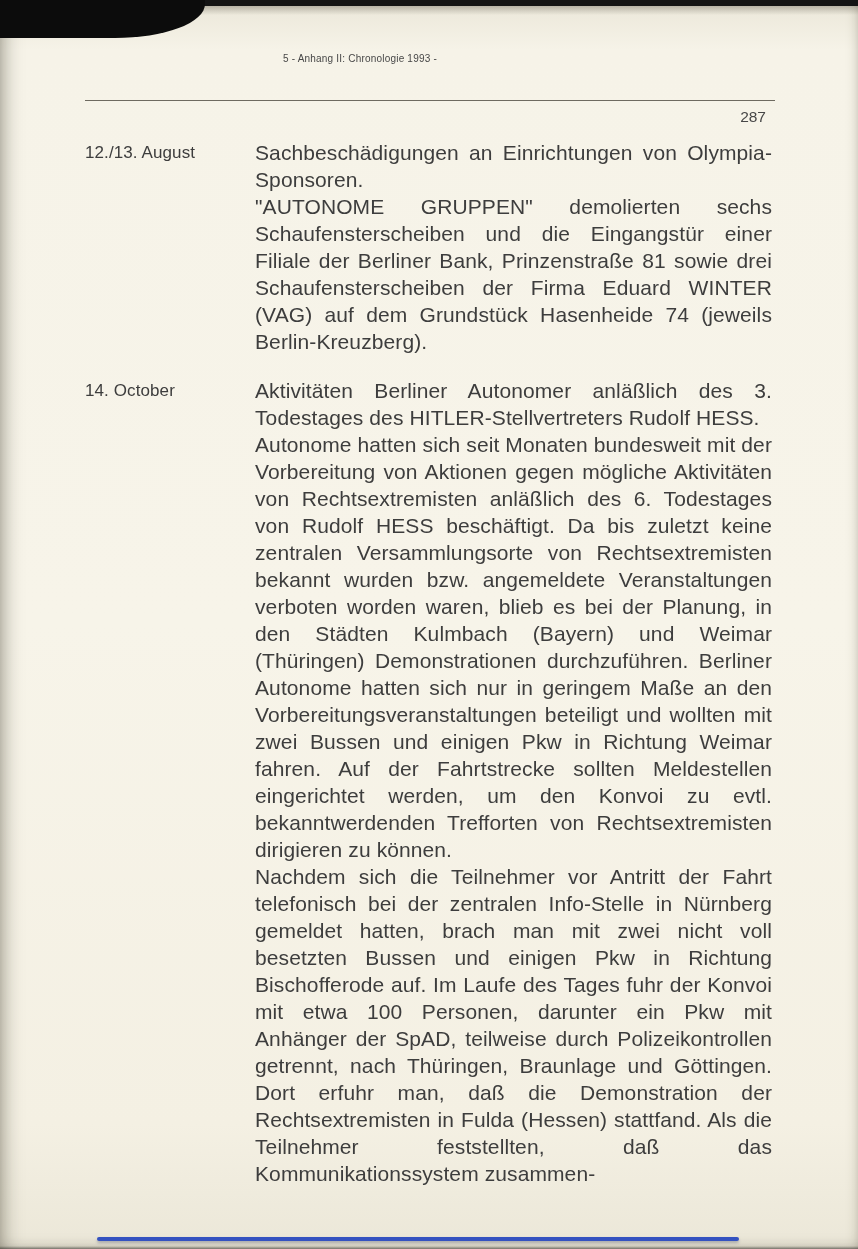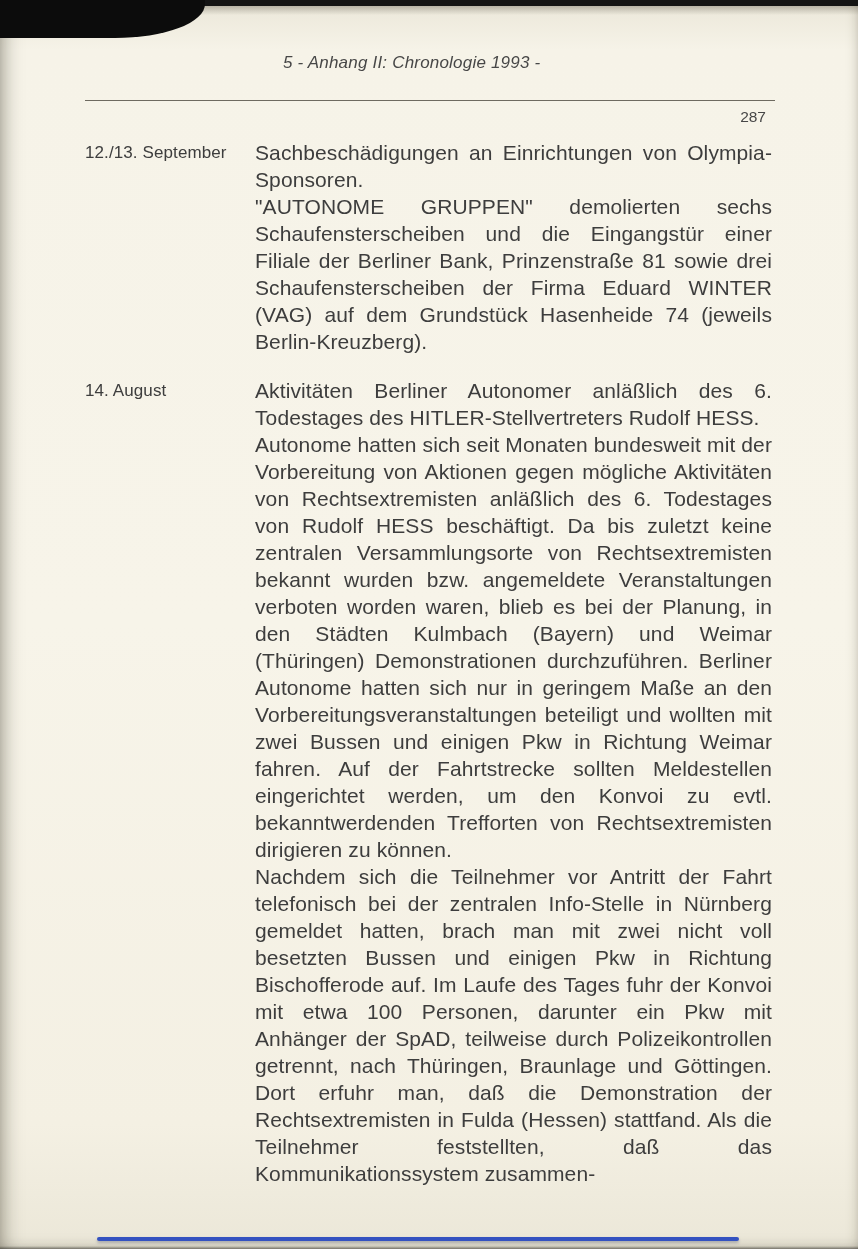--- a/index.html
+++ b/index.html
@@ -40,21 +40,21 @@
     box-shadow: 0 2px 3px rgba(40,50,90,.3);
   }
   .scan-bottom-edge {
     position: absolute; left: 0; right: 0; bottom: 0; height: 3px;
     background: linear-gradient(180deg, rgba(0,0,0,0), rgba(0,0,0,.4));
   }
 
   
   .header-title {
     position: absolute; top: 53px; left: 283px;
-    font-size: 17px; letter-spacing: .2px; color: #474747; font-style: italic;
+    font-size: 10px; letter-spacing: .2px; color: #474747;
   }
   .page-number {
     position: absolute; top: 72px; right: 92px;
     font-size: 15.5px; color: #474747; margin-top: 36px;
   }
   .header-rule {
     position: absolute; top: 100px; left: 85px; width: 690px;
     border-top: 1.6px solid #6e6a60;
   }
 
@@ -87,31 +87,31 @@
 
   <div class="header-title">5 - Anhang II: Chronologie 1993 -</div>
 
   <div class="page-number">287</div>
 
   <div class="header-rule"></div>
 
   <div class="content">
 
     <section class="entry">
-      <div class="entry-date">12./13. September</div>
+      <div class="entry-date">12./13. August</div>
       <div class="entry-body">
         <p>Sachbeschädigungen an Einrichtungen von Olympia-Sponsoren.</p>
         <p>"AUTONOME GRUPPEN" demolierten sechs Schaufensterscheiben und die Eingangstür einer Filiale der Berliner Bank, Prinzenstraße 81 sowie drei Schaufensterscheiben der Firma Eduard WINTER (VAG) auf dem Grundstück Hasenheide 74 (jeweils Berlin-Kreuzberg).</p>
       </div>
     </section>
 
     <section class="entry">
-      <div class="entry-date">14. August</div>
+      <div class="entry-date">14. October</div>
       <div class="entry-body">
-        <p>Aktivitäten Berliner Autonomer anläßlich des 6. Todestages des HITLER-Stellvertreters Rudolf HESS.</p>
+        <p>Aktivitäten Berliner Autonomer anläßlich des 3. Todestages des HITLER-Stellvertreters Rudolf HESS.</p>
         <p>Autonome hatten sich seit Monaten bundesweit mit der Vorbereitung von Aktionen gegen mögliche Aktivitäten von Rechtsextremisten anläßlich des 6. Todestages von Rudolf HESS beschäftigt. Da bis zuletzt keine zentralen Versammlungsorte von Rechtsextremisten bekannt wurden bzw. angemeldete Veranstaltungen verboten worden waren, blieb es bei der Planung, in den Städten Kulmbach (Bayern) und Weimar (Thüringen) Demonstrationen durchzuführen. Berliner Autonome hatten sich nur in geringem Maße an den Vorbereitungsveranstaltungen beteiligt und wollten mit zwei Bussen und einigen Pkw in Richtung Weimar fahren. Auf der Fahrtstrecke sollten Meldestellen eingerichtet werden, um den Konvoi zu evtl. bekanntwerdenden Trefforten von Rechtsextremisten dirigieren zu können.</p>
         <p>Nachdem sich die Teilnehmer vor Antritt der Fahrt telefonisch bei der zentralen Info-Stelle in Nürnberg gemeldet hatten, brach man mit zwei nicht voll besetzten Bussen und einigen Pkw in Richtung Bischofferode auf. Im Laufe des Tages fuhr der Konvoi mit etwa 100 Personen, darunter ein Pkw mit Anhänger der SpAD, teilweise durch Polizeikontrollen getrennt, nach Thüringen, Braunlage und Göttingen. Dort erfuhr man, daß die Demonstration der Rechtsextremisten in Fulda (Hessen) stattfand. Als die Teilnehmer feststellten, daß das Kommunikationssystem zusammen-</p>
       </div>
     </section>
 
   </div>
 
   <div class="scan-bottom-line"></div>
   <div class="scan-bottom-edge"></div>
 

